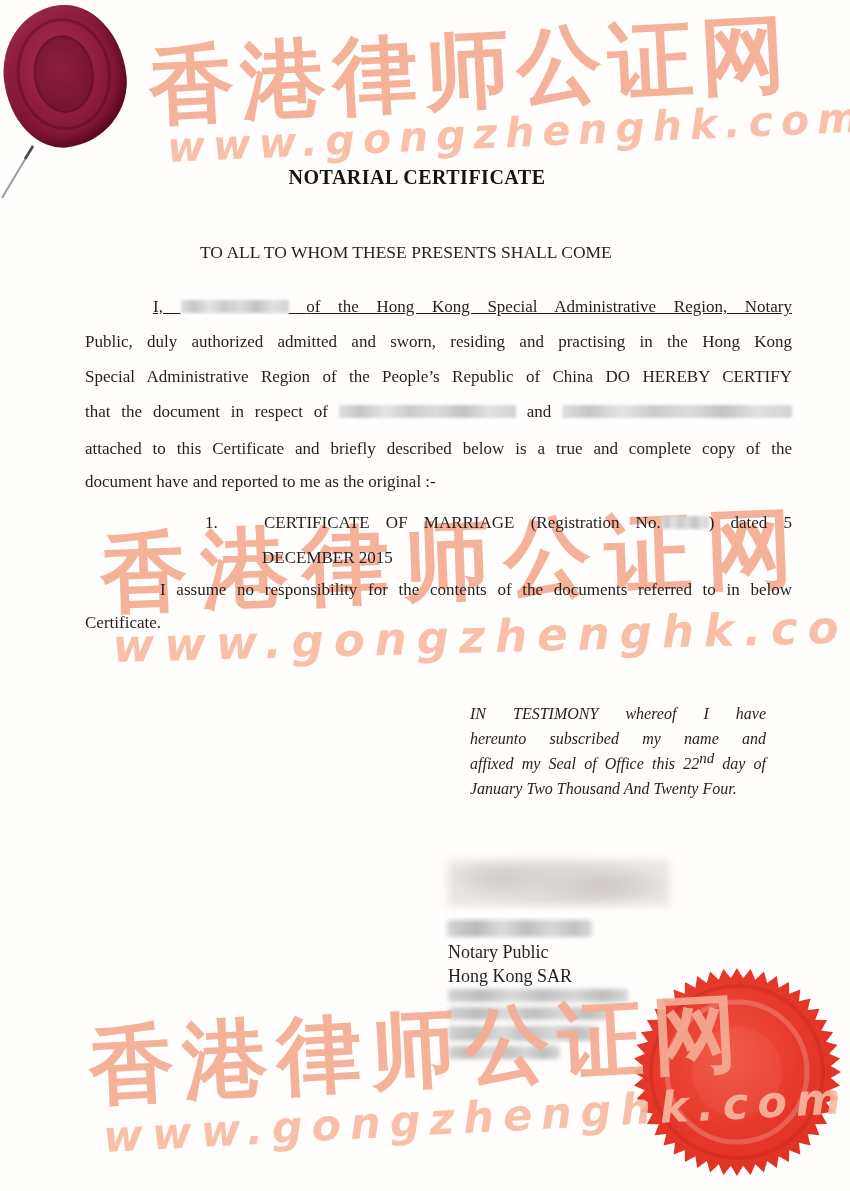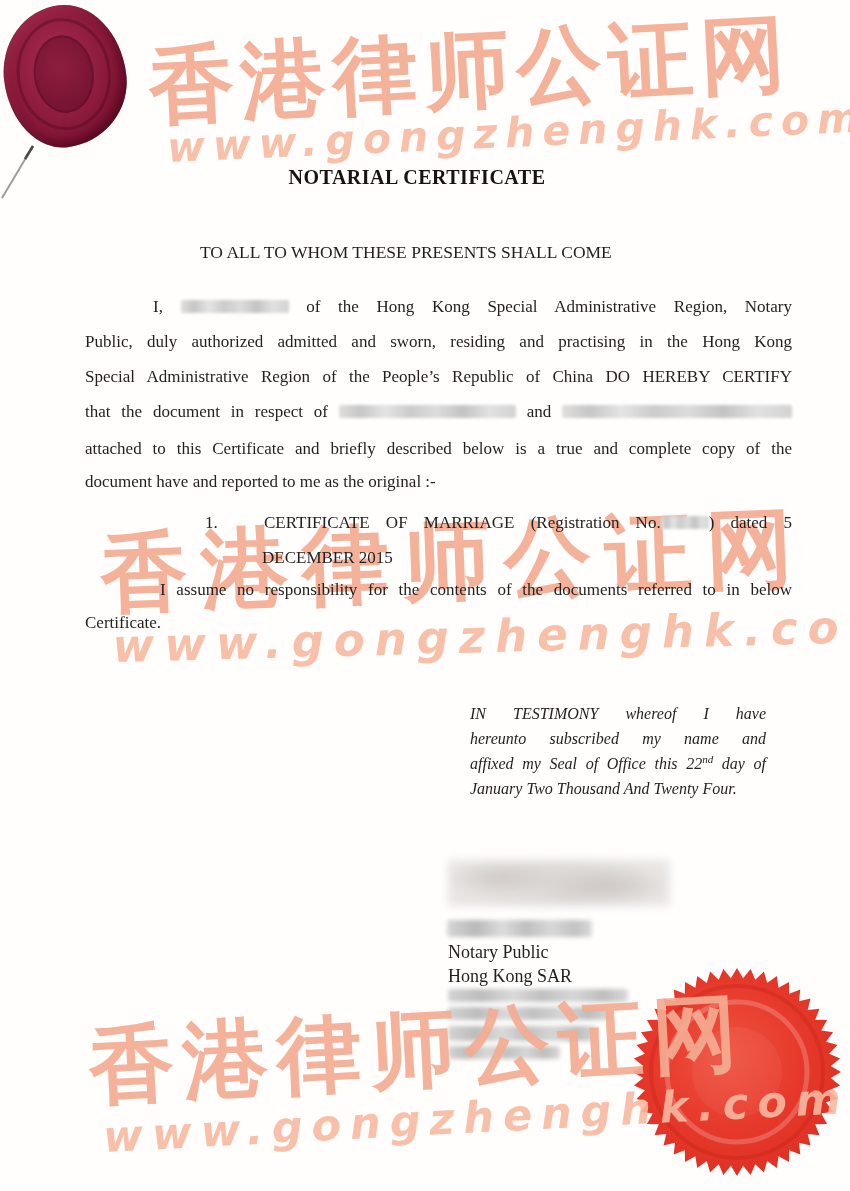--- a/index.html
+++ b/index.html
@@ -27,28 +27,28 @@
     left:0; top:166px; width:850px; text-align:center; transform:translateX(-8px);
     font-size:20px; font-weight:bold; letter-spacing:0.5px; color:#161310;
   }
   .salutation { left:200px; top:242px; font-size:17.5px; }
   .block { left:85px; width:707px; font-size:17px; }
   .para1 { top:289px; line-height:35px; }
   .para2 { top:432px; line-height:33px; }
   .list1 { top:505px; line-height:35px; }
   .para3 { top:573px; line-height:33px; }
   .jline { text-align:justify; text-align-last:justify; }
-  .indent1 { padding-left:68px; }
+  .indent1 { padding-left:68px;text-decoration:underline; }
   .indent2 { padding-left:75px; }
   .li-first { padding-left:120px; }
   .li-num { margin-right:30px; }
   .li-cont { padding-left:177px; }
 
   .testimony { left:470px; top:701px; width:296px; font-size:16px; line-height:25px;font-style:italic; }
-  .testimony sup { font-size:11px; line-height:0; }
+  .testimony sup { font-size:15px; line-height:0; }
 
   .sig-caption { left:448px; font-size:18px; line-height:22px; }
   .sig-role  { top:941px; }
   .sig-place { top:965px; }
 
   
   .redact {
     display:inline-block; height:13px; border-radius:2px; vertical-align:baseline;
     transform:translateY(1px); filter:blur(1.6px);
     background:linear-gradient(90deg,#dedede 0%,#c6c6c6 12%,#e4e4e4 26%,#cbcbcb 40%,

